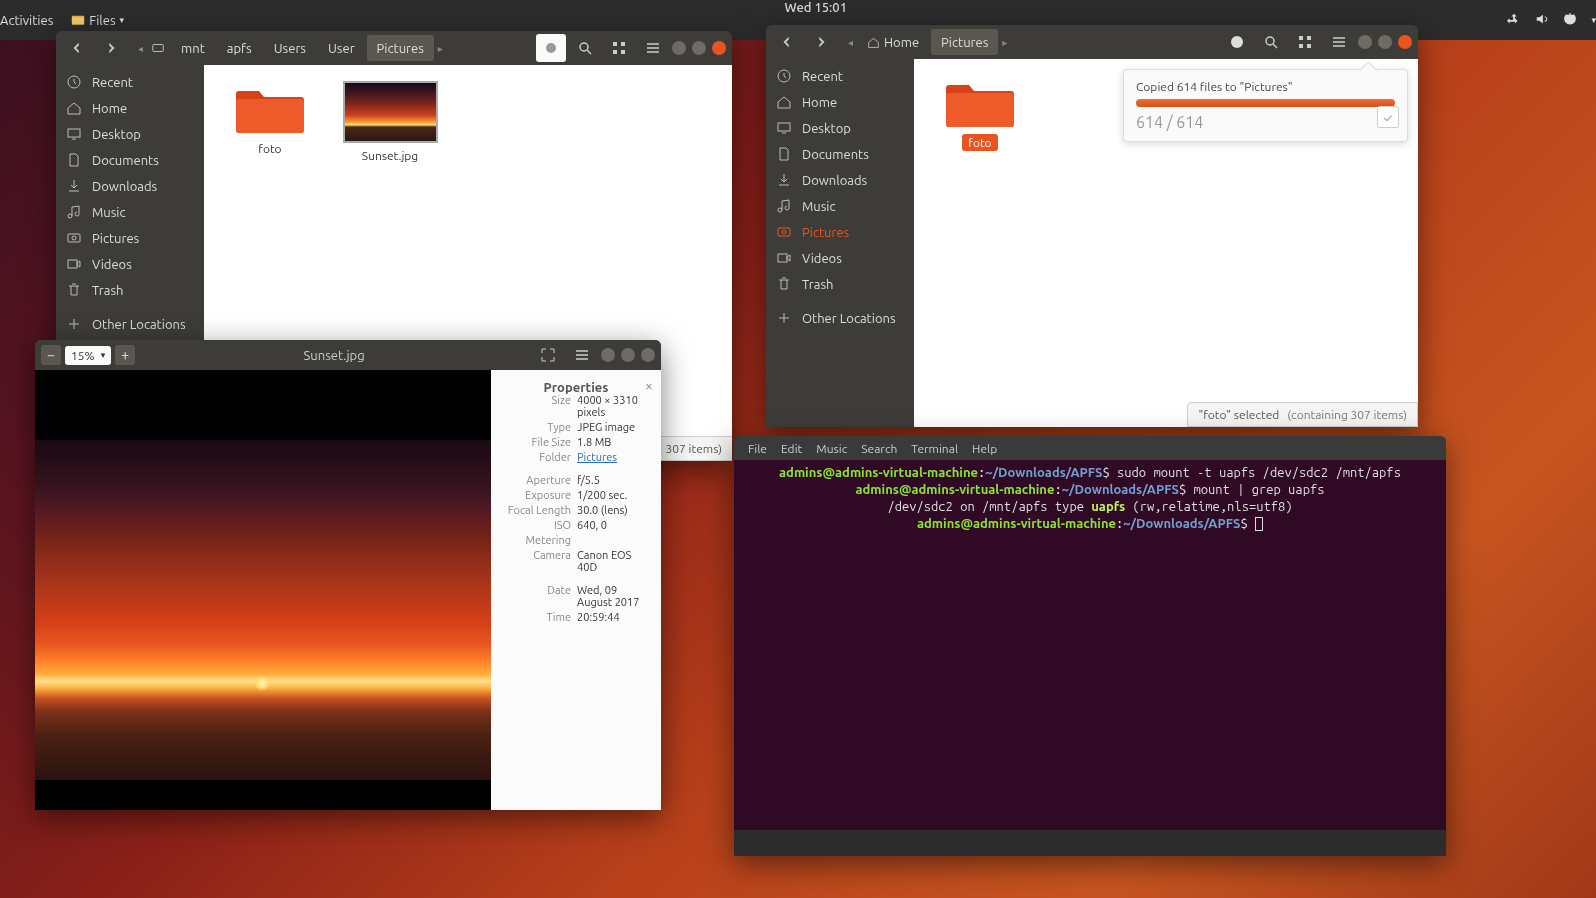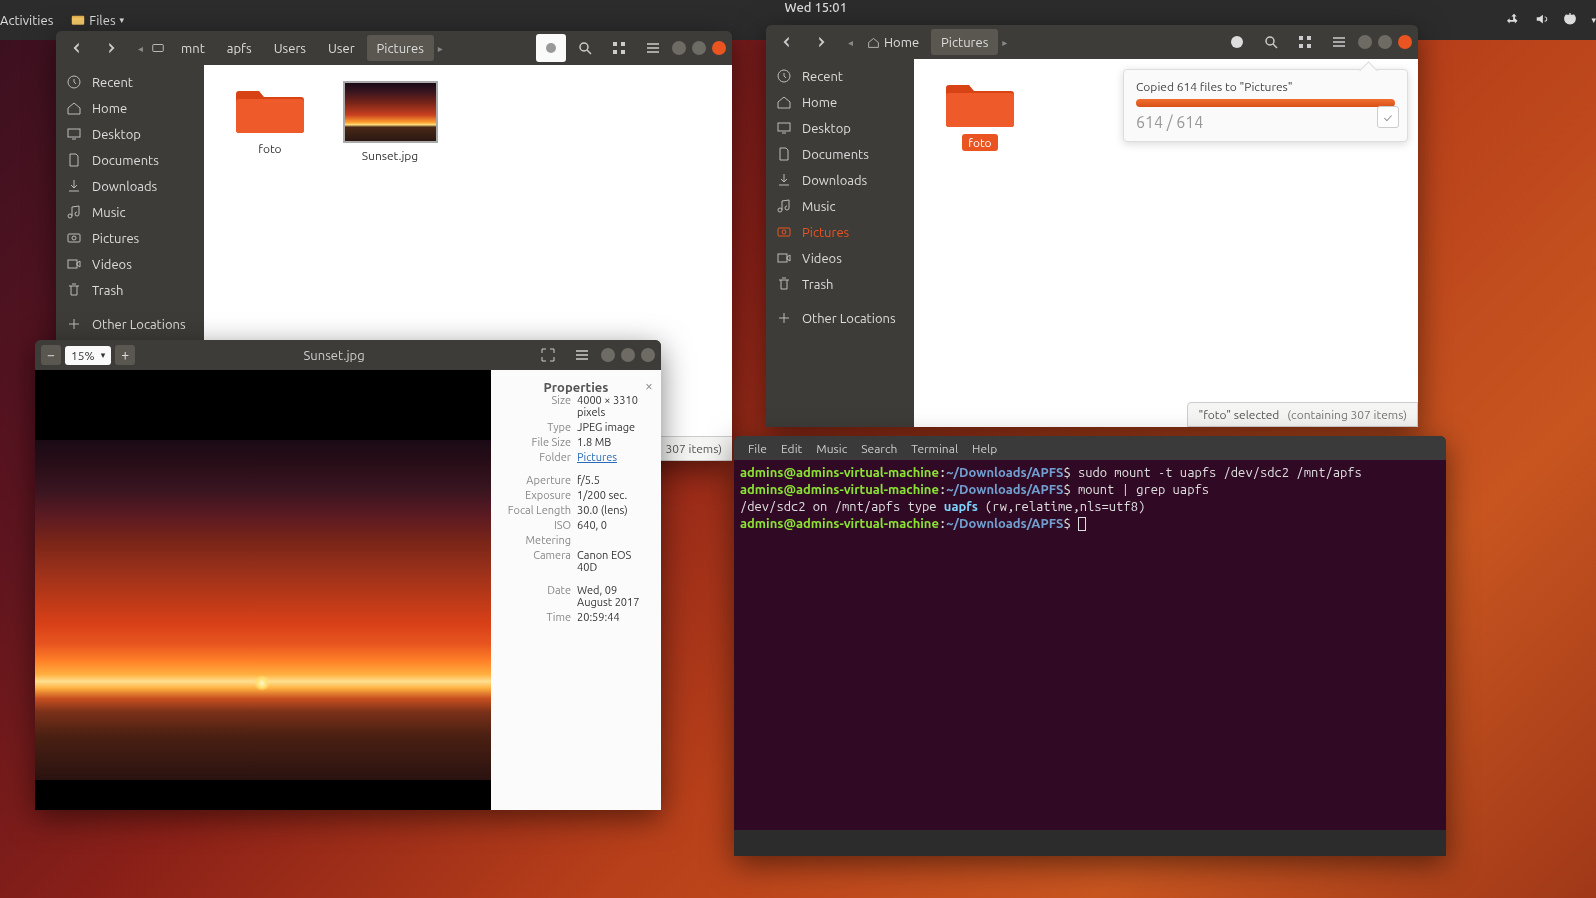--- a/index.html
+++ b/index.html
@@ -81,24 +81,24 @@
 .prop-value { color: #333; font-size: 11px; flex: 1; }
 .prop-value a { color: #2a6bb8; text-decoration: underline; }
 .prop-gap { height: 8px; }
 
 
 .term-window { position: absolute; background: #2c2c2c; border-radius: 6px 6px 0 0; overflow: hidden; box-shadow: 0 8px 30px rgba(0,0,0,0.5); }
 .term-title { height: 26px; background: #3e3c38; color: #aaa; font-size: 12px; display: flex; align-items: center; justify-content: center; position: relative; }
 .term-title .winctl { position: absolute; right: 8px; top: 5px; }
 .term-menu { height: 24px; background: #3a3a3a; display: flex; align-items: center; gap: 14px; padding: 0 14px; color: #ccc; font-size: 12px; }
 .term-menu span { cursor: pointer; }
-.term-body { background: #300a24; padding: 4px 6px; font-family: "Ubuntu Mono", monospace; font-size: 13px; color: #ddd; height: calc(100% - 50px); line-height: 1.3; white-space: pre; }
+.term-body { background: #300a24; padding: 4px 6px; font-family: "Ubuntu Mono", monospace; font-size: 13px; color: #ddd; height: calc(100% - 50px); line-height: 1.3; white-space: pre; text-align: center; }
 .term-user { color: #8ae234; font-weight: bold; }
 .term-path { color: #729fcf; font-weight: bold; }
-.term-red { color: #7dd3fc; font-weight: bold; }
+.term-red { color: #bef264; font-weight: bold; }
 .term-cursor { display: inline-block; width: 8px; height: 14px; border: 1px solid #ddd; vertical-align: middle; }
 </style>
 </head>
 <body>
 
 <div class="topbar">
   <div class="topbar-left">
     <span class="menu-item">Activities</span>
     <span class="menu-item">
       <span class="small-icon"><svg viewBox="0 0 16 16">

